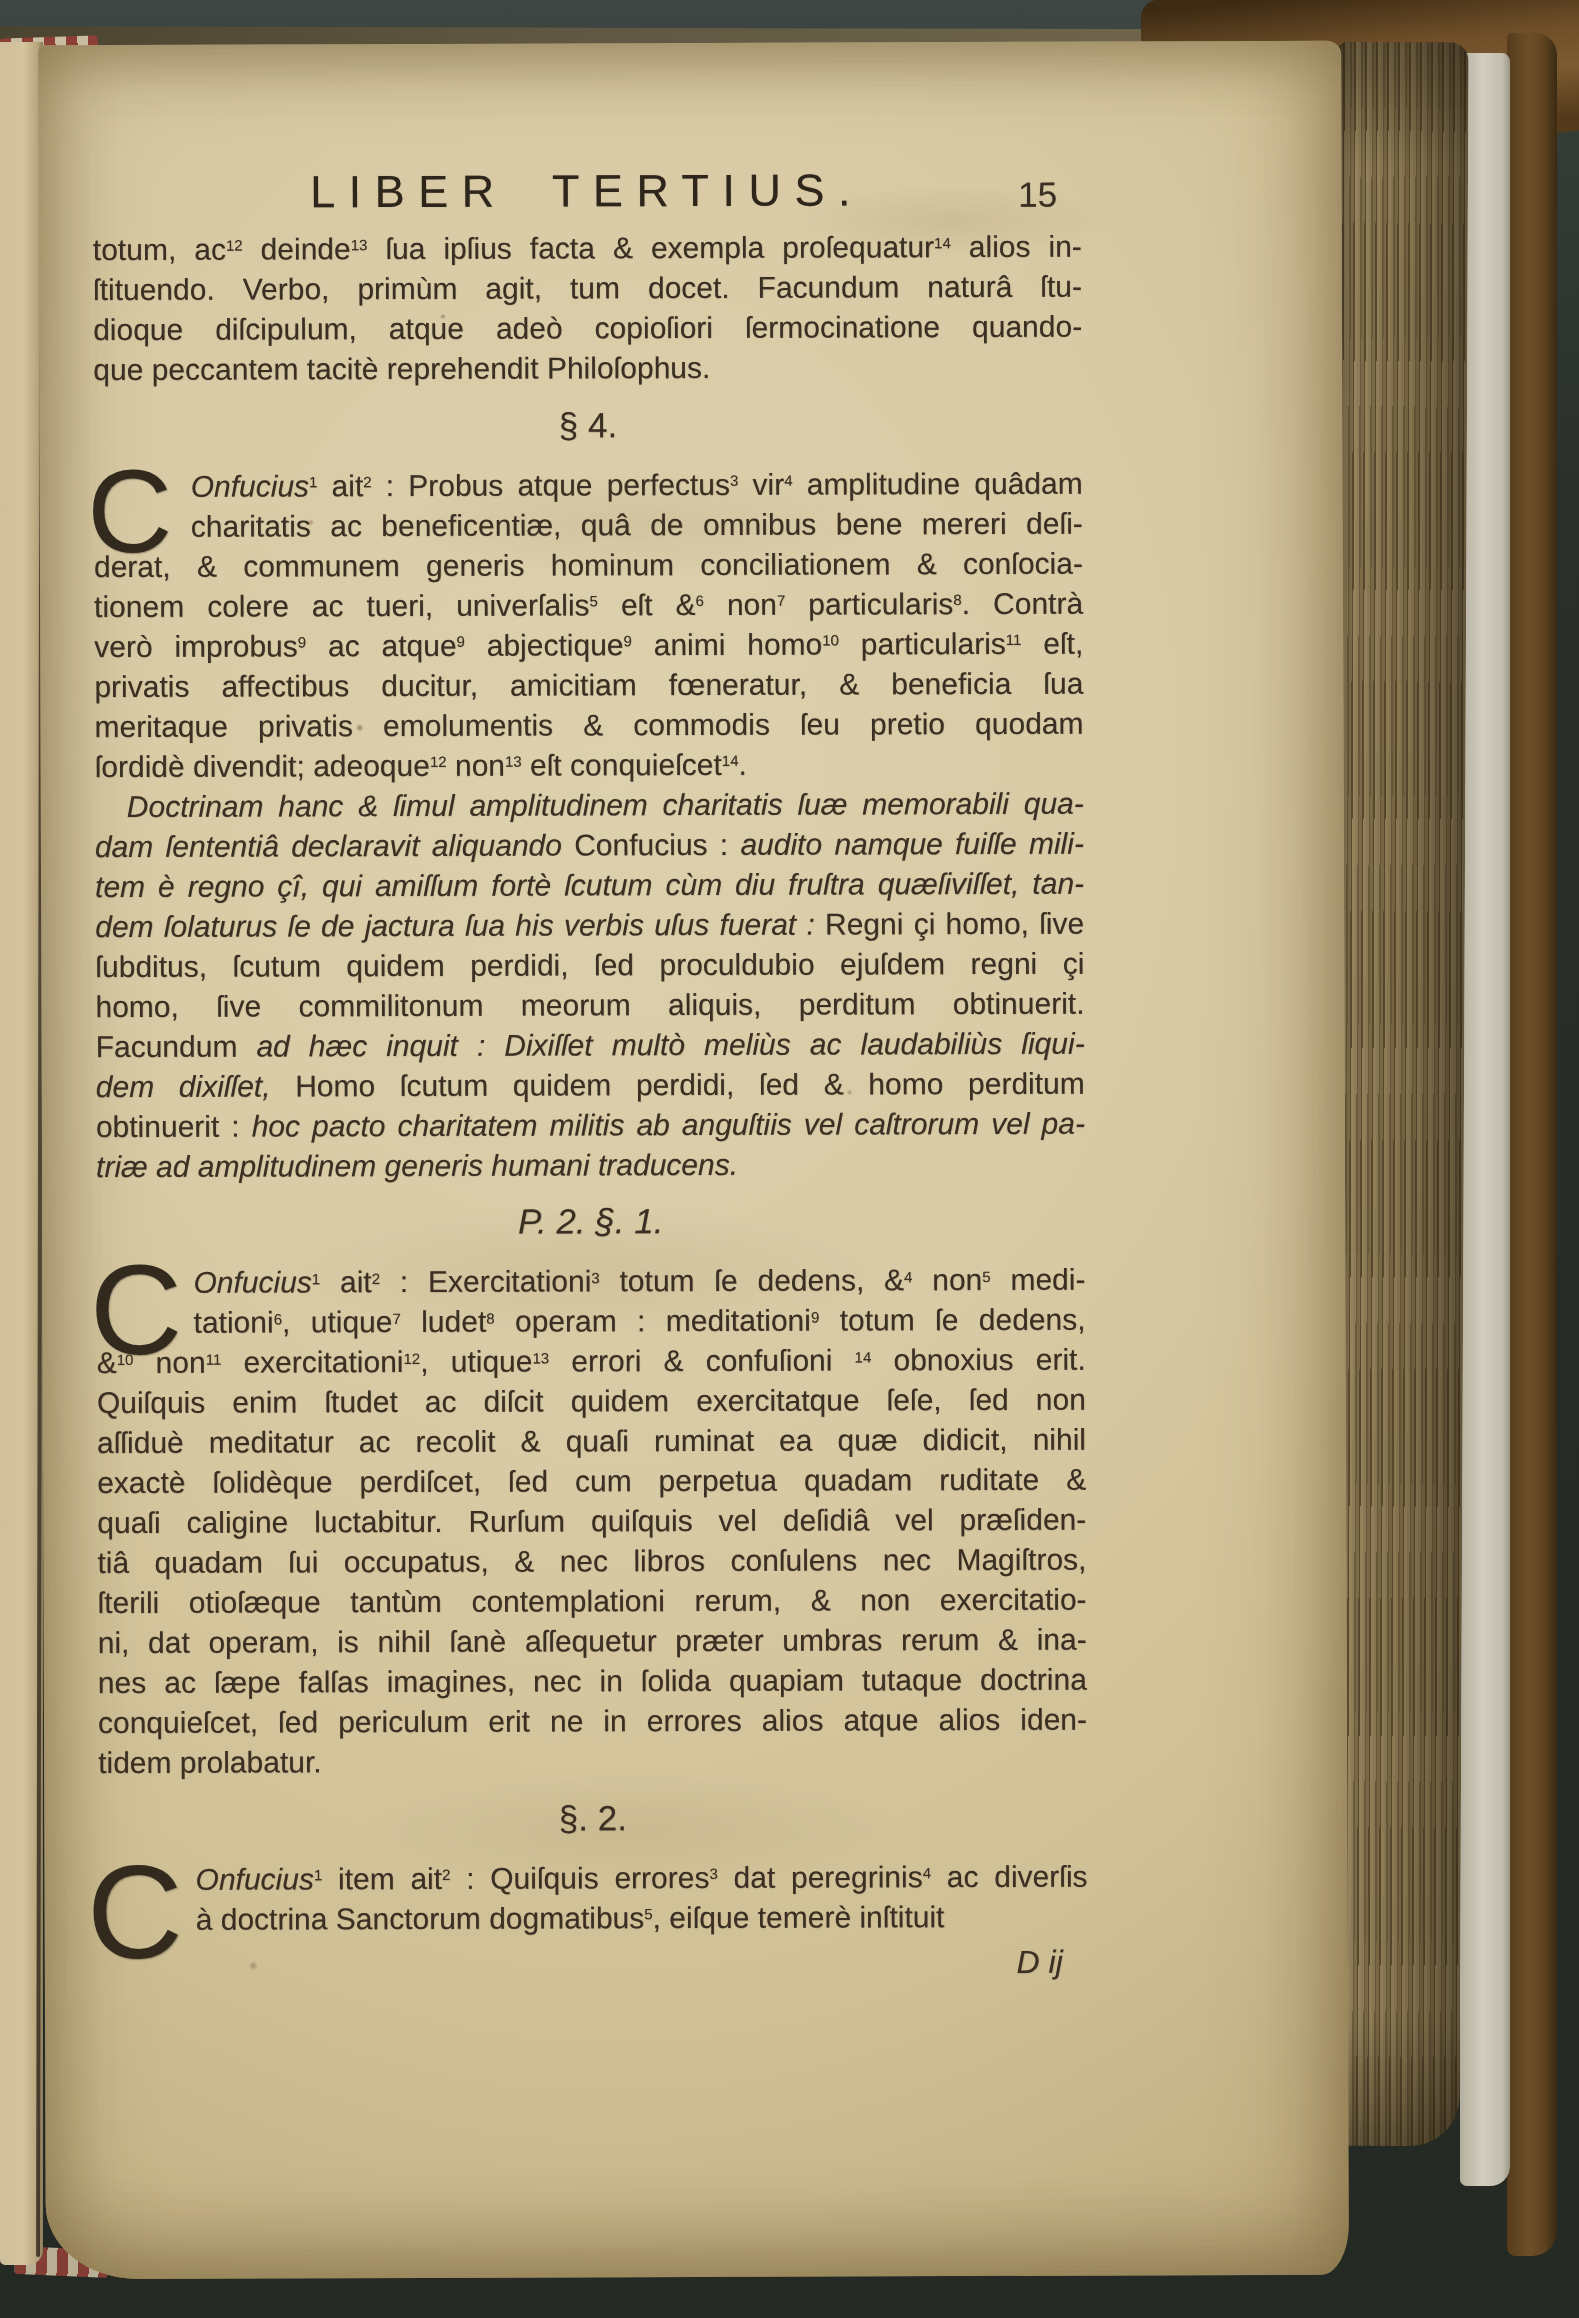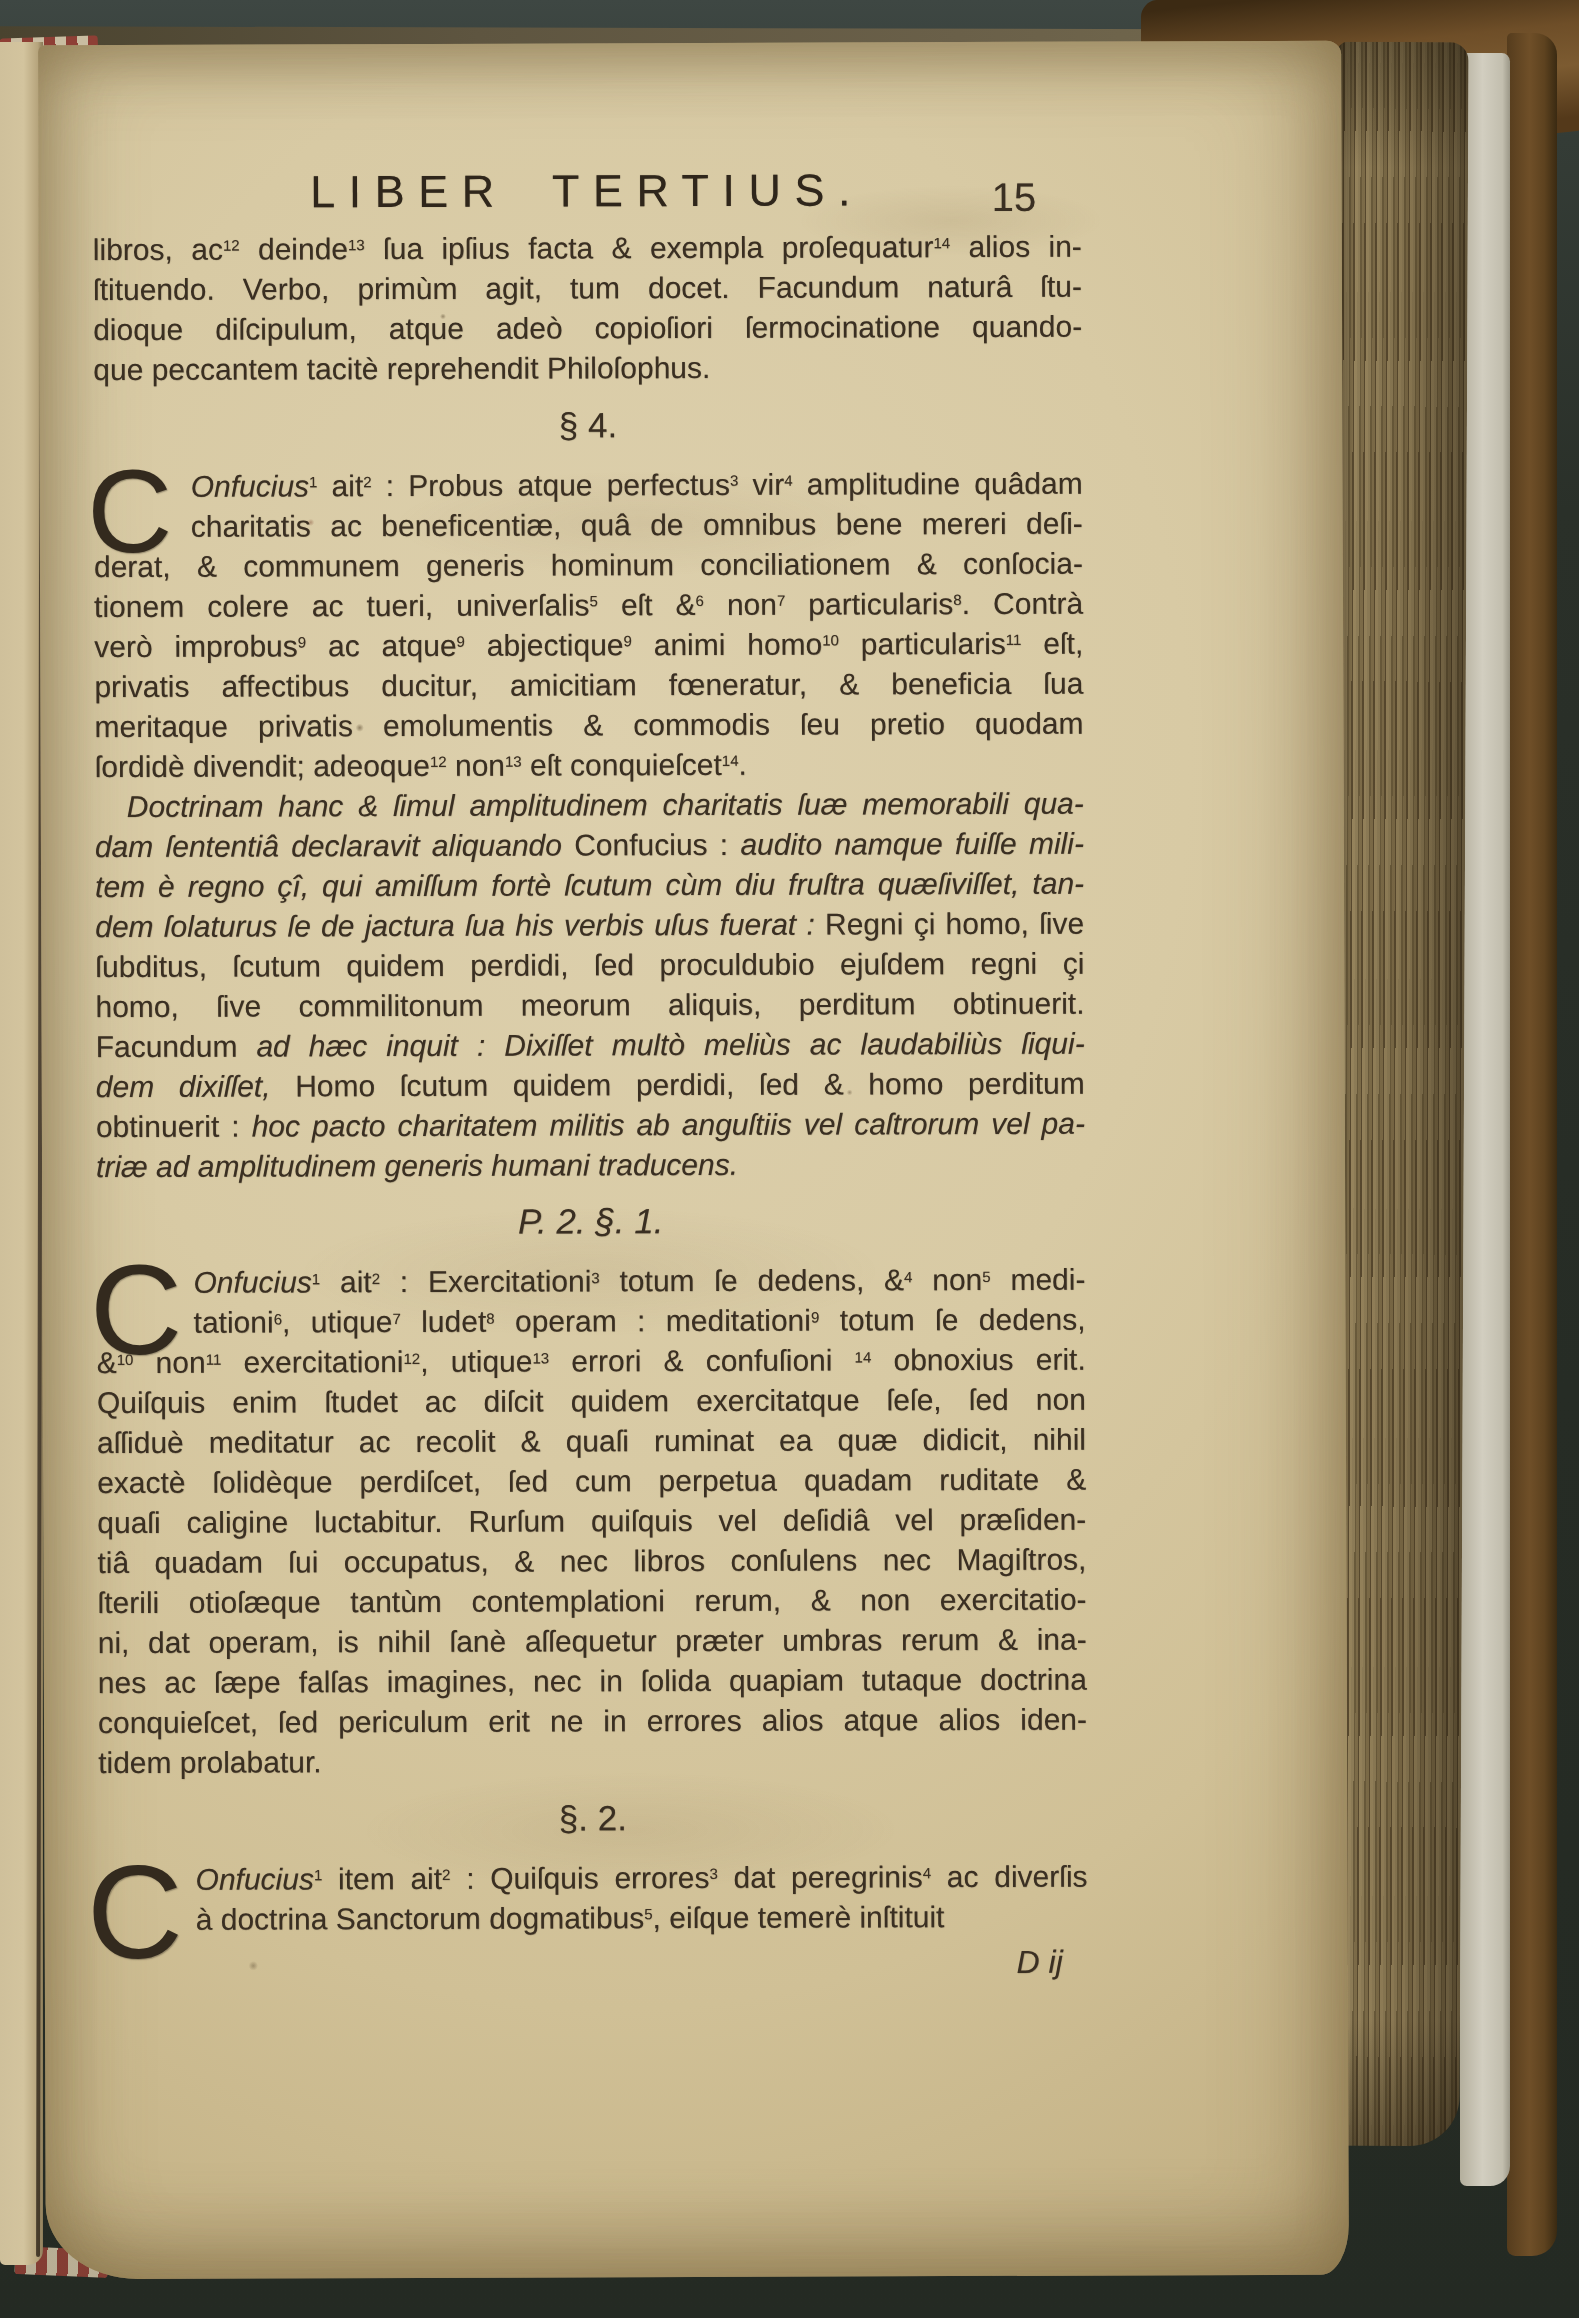--- a/index.html
+++ b/index.html
@@ -62,22 +62,22 @@
       radial-gradient(ellipse 217px 50px at 70% 8%,rgba(125,100,60,.12),rgba(0,0,0,0) 70%),
       radial-gradient(circle 5.8px at 24.5% 30.6%,rgba(70,52,30,.5),rgba(0,0,0,0) 70%),
       radial-gradient(circle 4.2px at 31% 12.2%,rgba(70,52,30,.45),rgba(0,0,0,0) 70%),
       radial-gradient(circle 5px at 20.8% 21.4%,rgba(120,60,40,.4),rgba(0,0,0,0) 70%),
       radial-gradient(circle 4.2px at 62% 47%,rgba(70,52,30,.4),rgba(0,0,0,0) 70%),
       radial-gradient(circle 6.7px at 16% 86%,rgba(70,52,30,.35),rgba(0,0,0,0) 70%);}
   
   .running-head{position:absolute;left:54px;top:122px;width:989px;text-align:center;
     color:#2f261b;font-size:45px;letter-spacing:.30em;word-spacing:.42em;
     text-shadow:0 0 0.8px rgba(47,38,27,.55);}
-  .page-number{position:absolute;left:953px;top:133px;width:92px;
-    color:var(--ink);font-size:40px;text-shadow:0 0 0.8px rgba(47,38,27,.5);}
+  .page-number{position:absolute;left:953px;top:133px;width:92px;text-align:center;
+    color:var(--ink);font-size:35px;text-shadow:0 0 0.8px rgba(47,38,27,.5);}
   .text-col{position:absolute;left:54px;top:185px;width:989px;color:var(--ink);
     font-size:30px;line-height:40px;text-shadow:0.3px 0.3px 0.8px rgba(58,47,34,.45);}
   .paragraph{position:relative;margin:0;}
   .line{text-align:justify;text-align-last:justify;white-space:normal;}
   .line.last{text-align-last:left;}
   .line.ind{padding-left:97px;}
   .line.tind{text-indent:32px;}
   .it{font-style:italic;}
   sup{font-size:.5em;vertical-align:baseline;position:relative;top:-.58em;line-height:0;}
   .drop-cap{position:absolute;left:-6.7px;top:1.7px;font-size:118px;line-height:.74;color:#332a1e;
@@ -99,21 +99,21 @@
   <div class="headband"></div>
   <div class="tailband"></div>
   <div class="facing-page"></div>
   <div class="gutter-line"></div>
 
   <div class="page">
     <div class="running-head">LIBER TERTIUS.</div>
     <div class="page-number">15</div>
     <div class="text-col">
         <div class="paragraph" data-idx="0">
-          <div class="line"><span>libros, ac</span><sup>12</sup><span> deinde</span><sup>13</sup><span> ſua ipſius facta &amp; exempla proſequatur</span><sup>14</sup><span> alios in-</span></div>
+          <div class="line"><span>totum, ac</span><sup>12</sup><span> deinde</span><sup>13</sup><span> ſua ipſius facta &amp; exempla proſequatur</span><sup>14</sup><span> alios in-</span></div>
           <div class="line"><span>ſtituendo. Verbo, primùm agit, tum docet. Facundum naturâ ſtu-</span></div>
           <div class="line"><span>dioque diſcipulum, atque adeò copioſiori ſermocinatione quando-</span></div>
           <div class="line last"><span>que peccantem tacitè reprehendit Philoſophus.</span></div>
         </div>
         <div class="heading">§ 4.</div>
         <div class="paragraph" data-idx="2">
           <span class="drop-cap">C</span>
           <div class="line ind"><span class="it">Onfucius</span><sup>1</sup><span> ait</span><sup>2</sup><span> : Probus atque perfectus</span><sup>3</sup><span> vir</span><sup>4</sup><span> amplitudine quâdam</span></div>
           <div class="line ind"><span>charitatis ac beneficentiæ, quâ de omnibus bene mereri deſi-</span></div>
           <div class="line"><span>derat, &amp; communem generis hominum conciliationem &amp; conſocia-</span></div>

